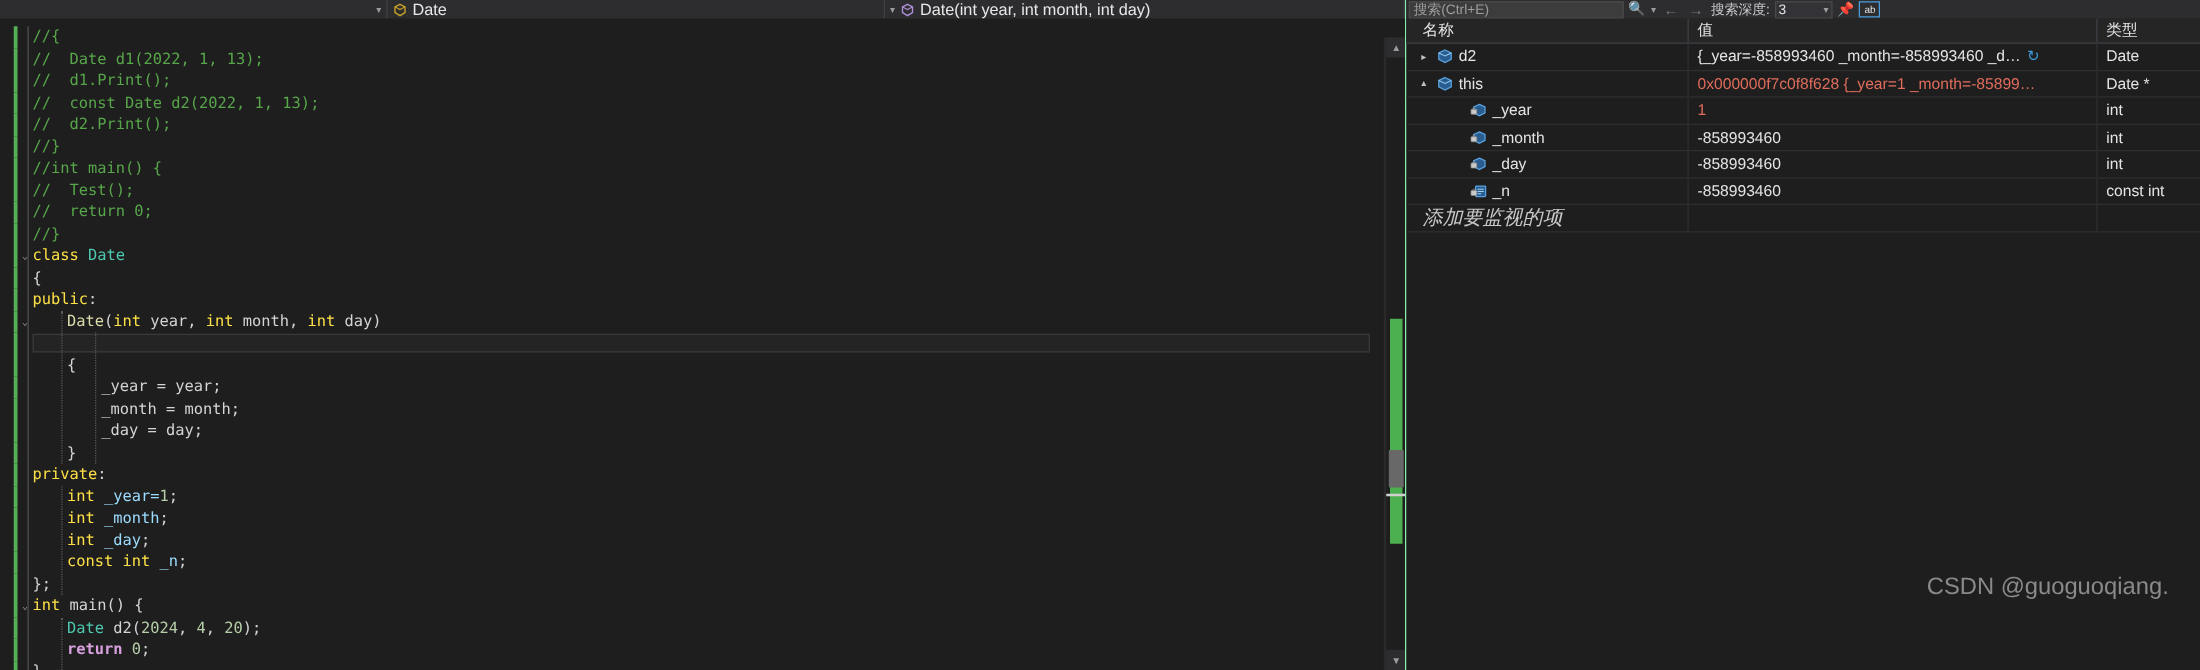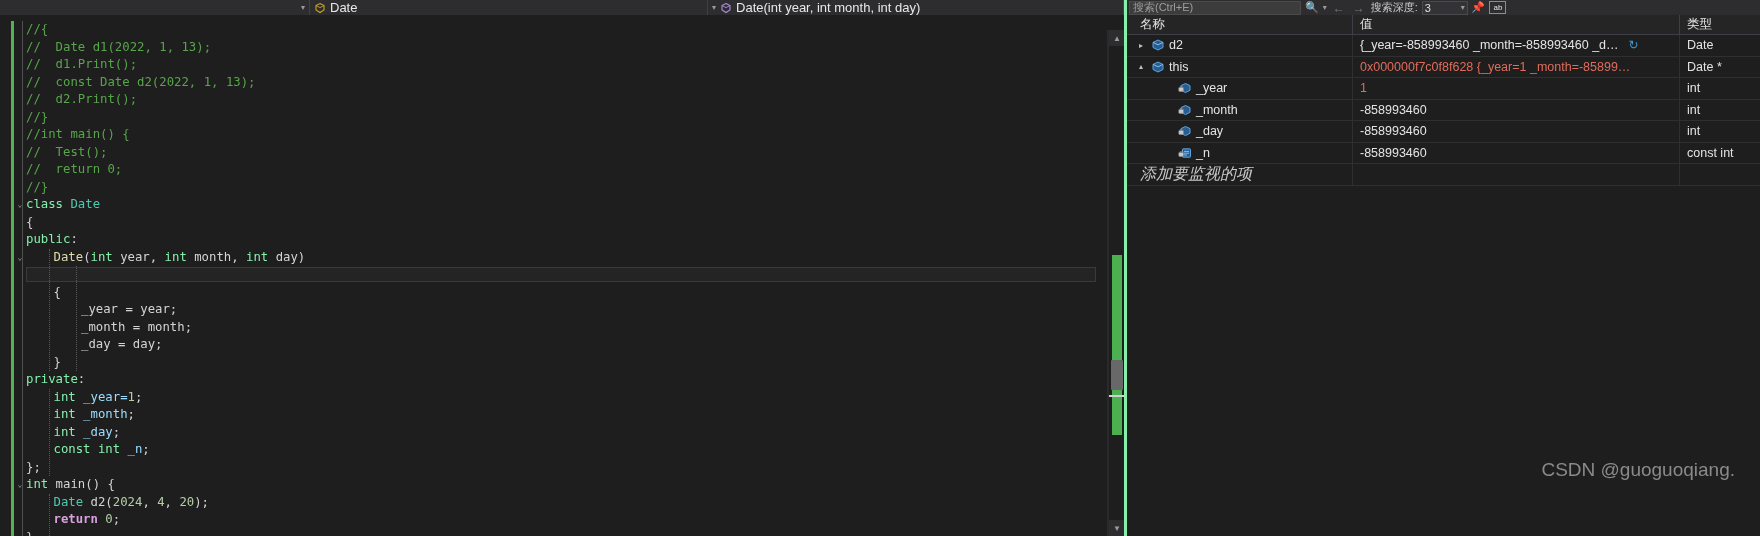--- a/index.html
+++ b/index.html
@@ -53,21 +53,21 @@
   .chgbar.green { background: #55b055; }
   .fold {
     position: absolute; left: 14px; top: 0; width: 12px; height: 17.5px;
     display: flex; align-items: center; justify-content: center;
     color: #9b9b9b; font-size: 8px;
   }
   .code-text { padding-left: 24px; }
 
   
   .c-comment { color: #57a64a; }
-  .c-key     { color: #86efac; }
+  .c-key     { color: #fde047; }
   .c-type    { color: #4ec9b0; }
   .c-white   { color: #d4d4d4; }
   .c-var     { color: #9cdcfe; }
   .c-flow    { color: #d8a0df; font-weight: bold; }
   .c-num     { color: #b5cea8; }
   .c-func    { color: #dcdcaa; }
 
   
   .inline-diag {
     position: absolute; left: 26px; top: 0px;
@@ -111,21 +111,21 @@
   }
 
   .editor-gutterline {
     position: absolute; right: 16px; top: 15px; bottom: 0; width: 1px;
     background: #2a2a2a;
   }
 
   
   .watch-pane {
     width: 636px; height: 536px; background: #1e1e1e;
-    display: flex; flex-direction: column; border-left: 3px solid #86efac;
+    display: flex; flex-direction: column; border-left: 1px solid #86efac;
   }
   .watch-toolbar {
     height: 15px; background: #2d2d30; display: flex; align-items: center;
     padding: 0 2px; gap: 4px; flex: 0 0 15px; overflow: hidden;
   }
   .search-box {
     width: 172px; height: 14px; background: #3c3c3c; border: 1px solid #4a4a4a;
     display: flex; align-items: center; padding: 0 3px;
   }
   .search-placeholder {
@@ -164,21 +164,21 @@
     display: flex; height: 21.5px; border-bottom: 1px solid #2f2f2f;
     font-size: 12.5px; align-items: center;
   }
   .wc-name {
     width: 226px; height: 100%; display: flex; align-items: center;
     border-right: 1px solid #2f2f2f; color: #e4e4e4; gap: 4px;
   }
   .wc-value {
     width: 327px; height: 100%; display: flex; align-items: center;
     border-right: 1px solid #2f2f2f; padding-left: 7px; overflow: hidden;
-    white-space: nowrap; gap: 8px;
+    white-space: nowrap; gap: 3px;
   }
   .wc-type {
     flex: 1; height: 100%; display: flex; align-items: center;
     padding-left: 7px; color: #e4e4e4; white-space: nowrap;
   }
   .v-white { color: #e4e4e4; }
   .v-red   { color: #e06c5c; }
   .expander {
     width: 12px; text-align: center; color: #c0c0c0; font-size: 8px;
     flex: 0 0 12px;

